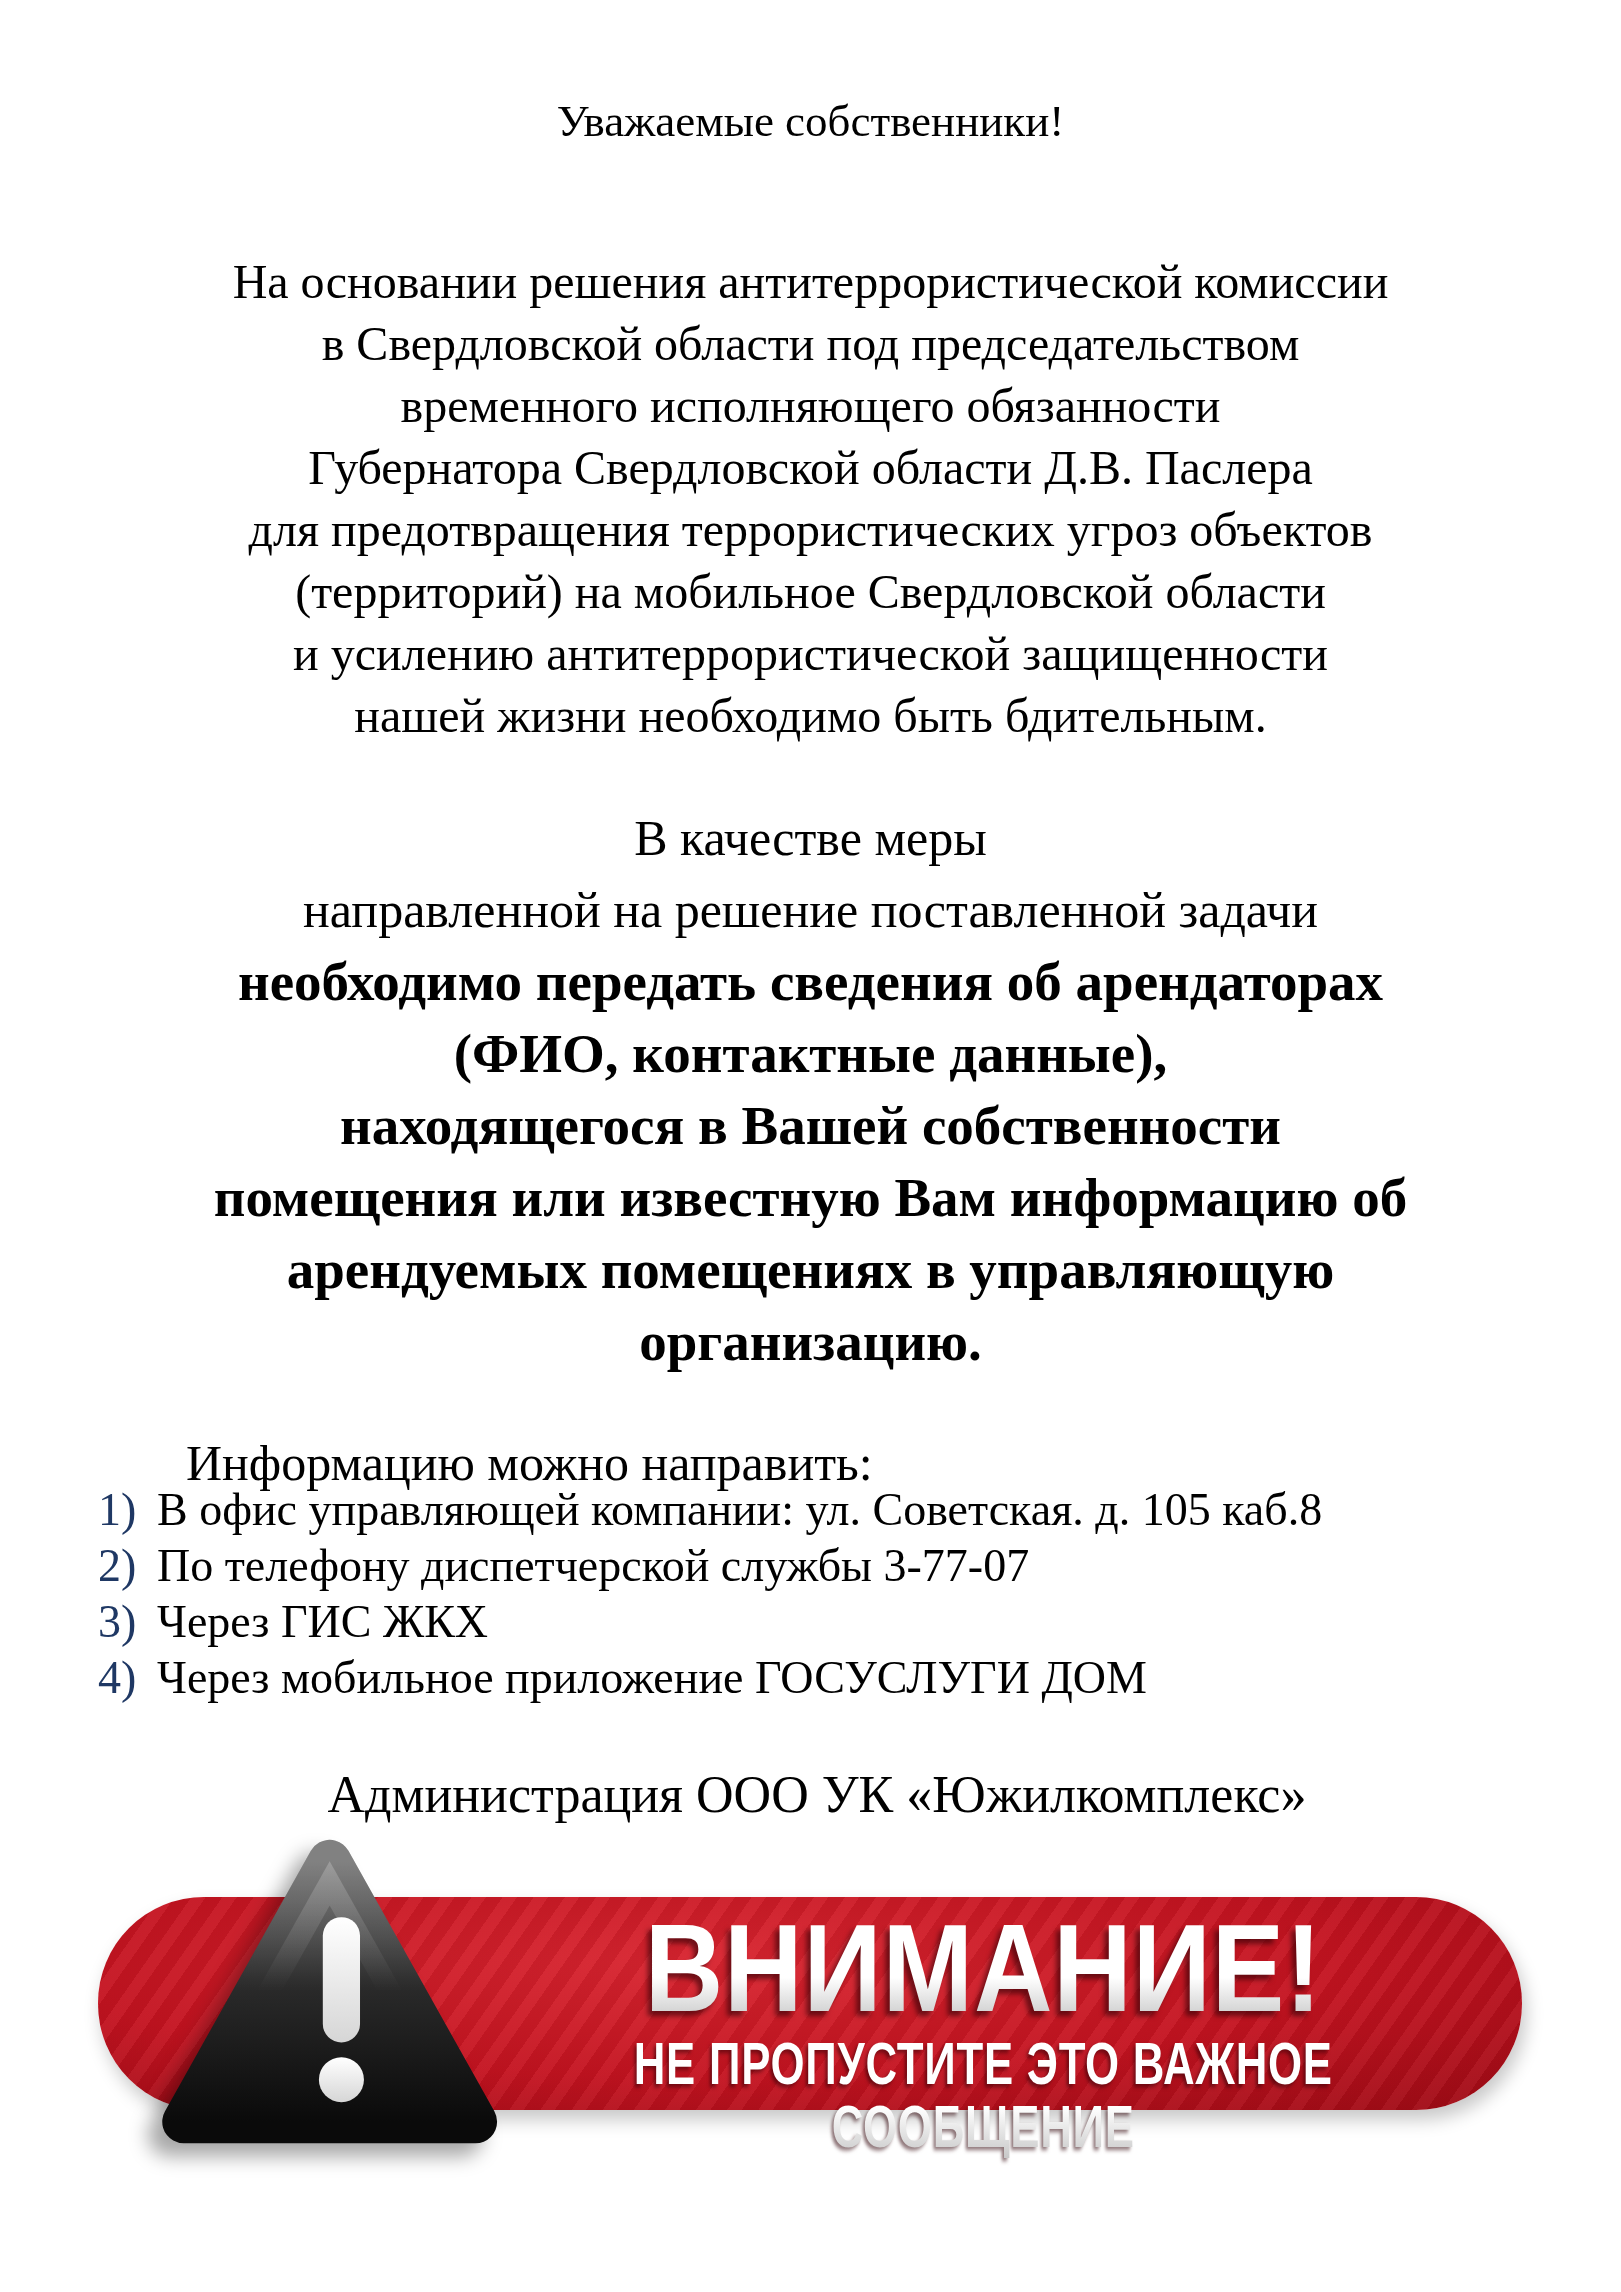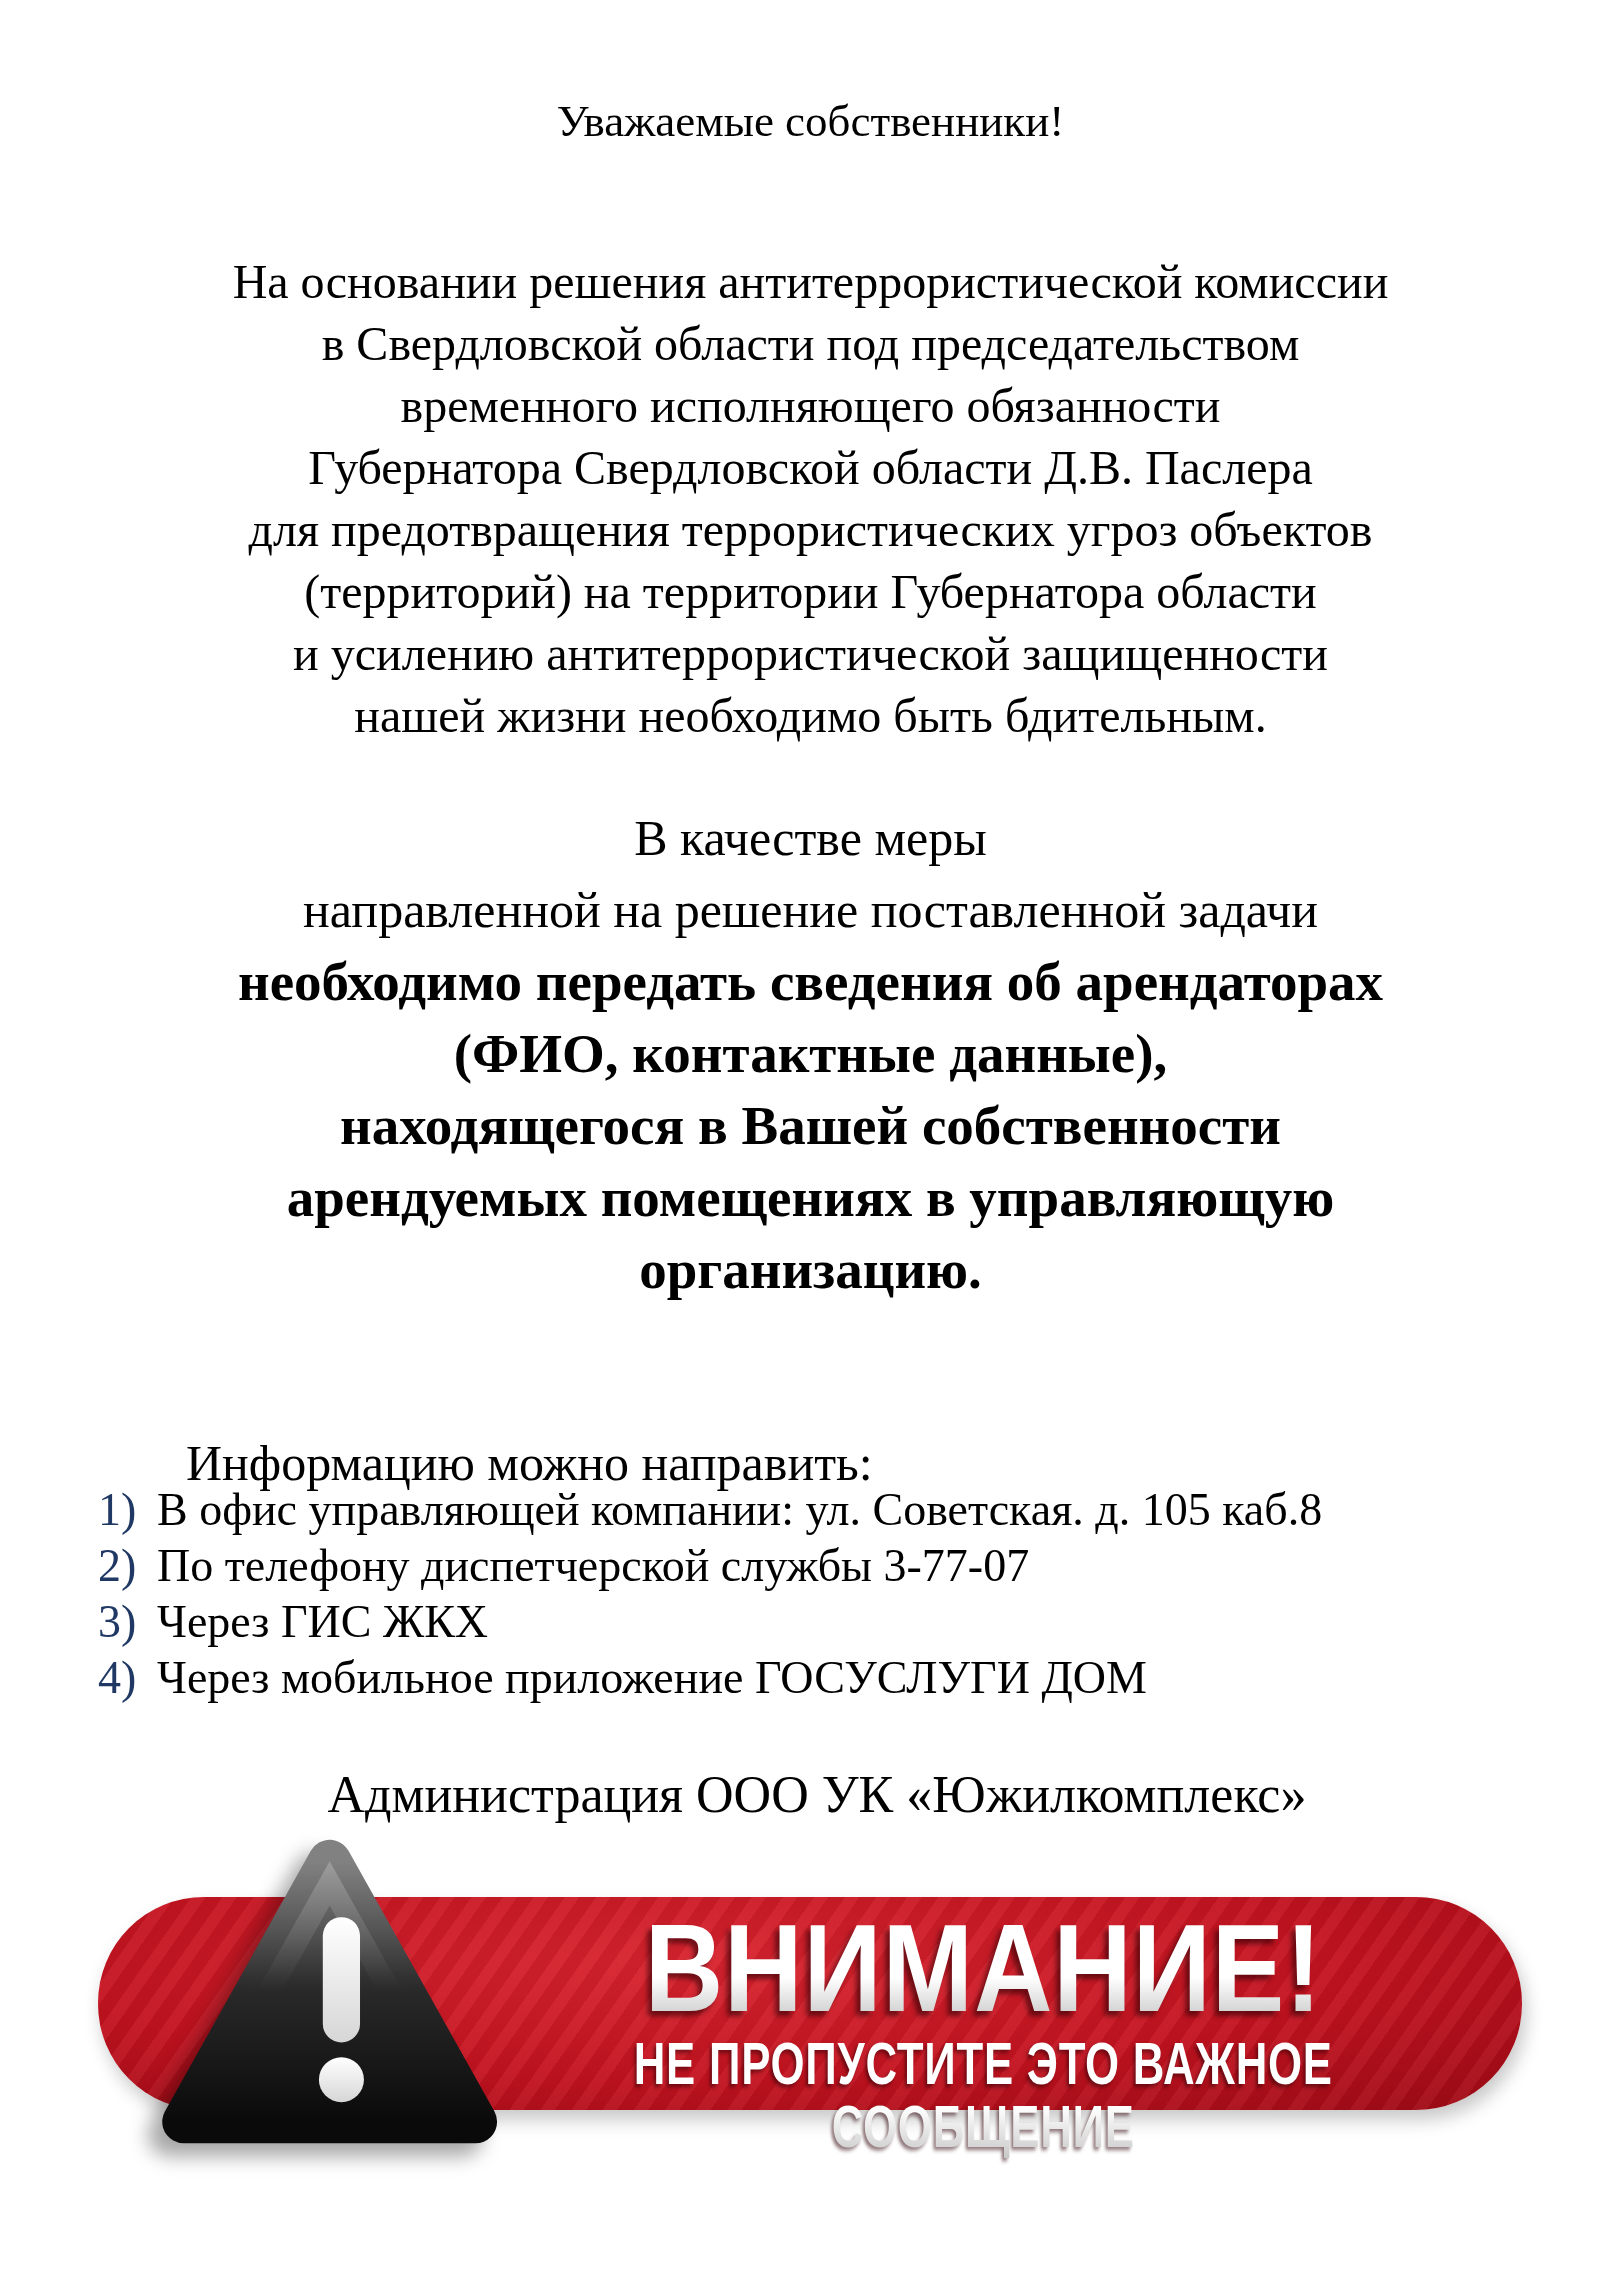--- a/index.html
+++ b/index.html
@@ -108,31 +108,32 @@
 <div class="page">
 
   <div class="doc-title">Уважаемые собственники!</div>
 
   <div class="intro">
     <div>На основании решения антитеррористической комиссии</div>
     <div>в Свердловской области под председательством</div>
     <div>временного исполняющего обязанности</div>
     <div>Губернатора Свердловской области Д.В. Паслера</div>
     <div>для предотвращения террористических угроз объектов</div>
-    <div>(территорий) на территории Губернатора области</div>
+    <div>(территорий) на мобильное Свердловской области</div>
     <div>и усилению антитеррористической защищенности</div>
     <div>нашей жизни необходимо быть бдительным.</div>
   </div>
 
   <div class="measure">
     <div>В качестве меры</div>
     <div>направленной на решение поставленной задачи</div>
     <div class="bold">необходимо передать сведения об арендаторах</div>
     <div class="bold">(ФИО, контактные данные),</div>
     <div class="bold">находящегося в Вашей собственности</div>
+    <div class="bold">помещения или известную Вам информацию об</div>
     <div class="bold">арендуемых помещениях в управляющую</div>
     <div class="bold">организацию.</div>
   </div>
 
   <div class="contact-intro">Информацию можно направить:</div>
 
   <div class="contact-list">
     <div class="contact-row">
       <span class="contact-num">1)</span>
       <span class="contact-text">В офис управляющей компании: ул. Советская. д. 105 каб.8</span>

